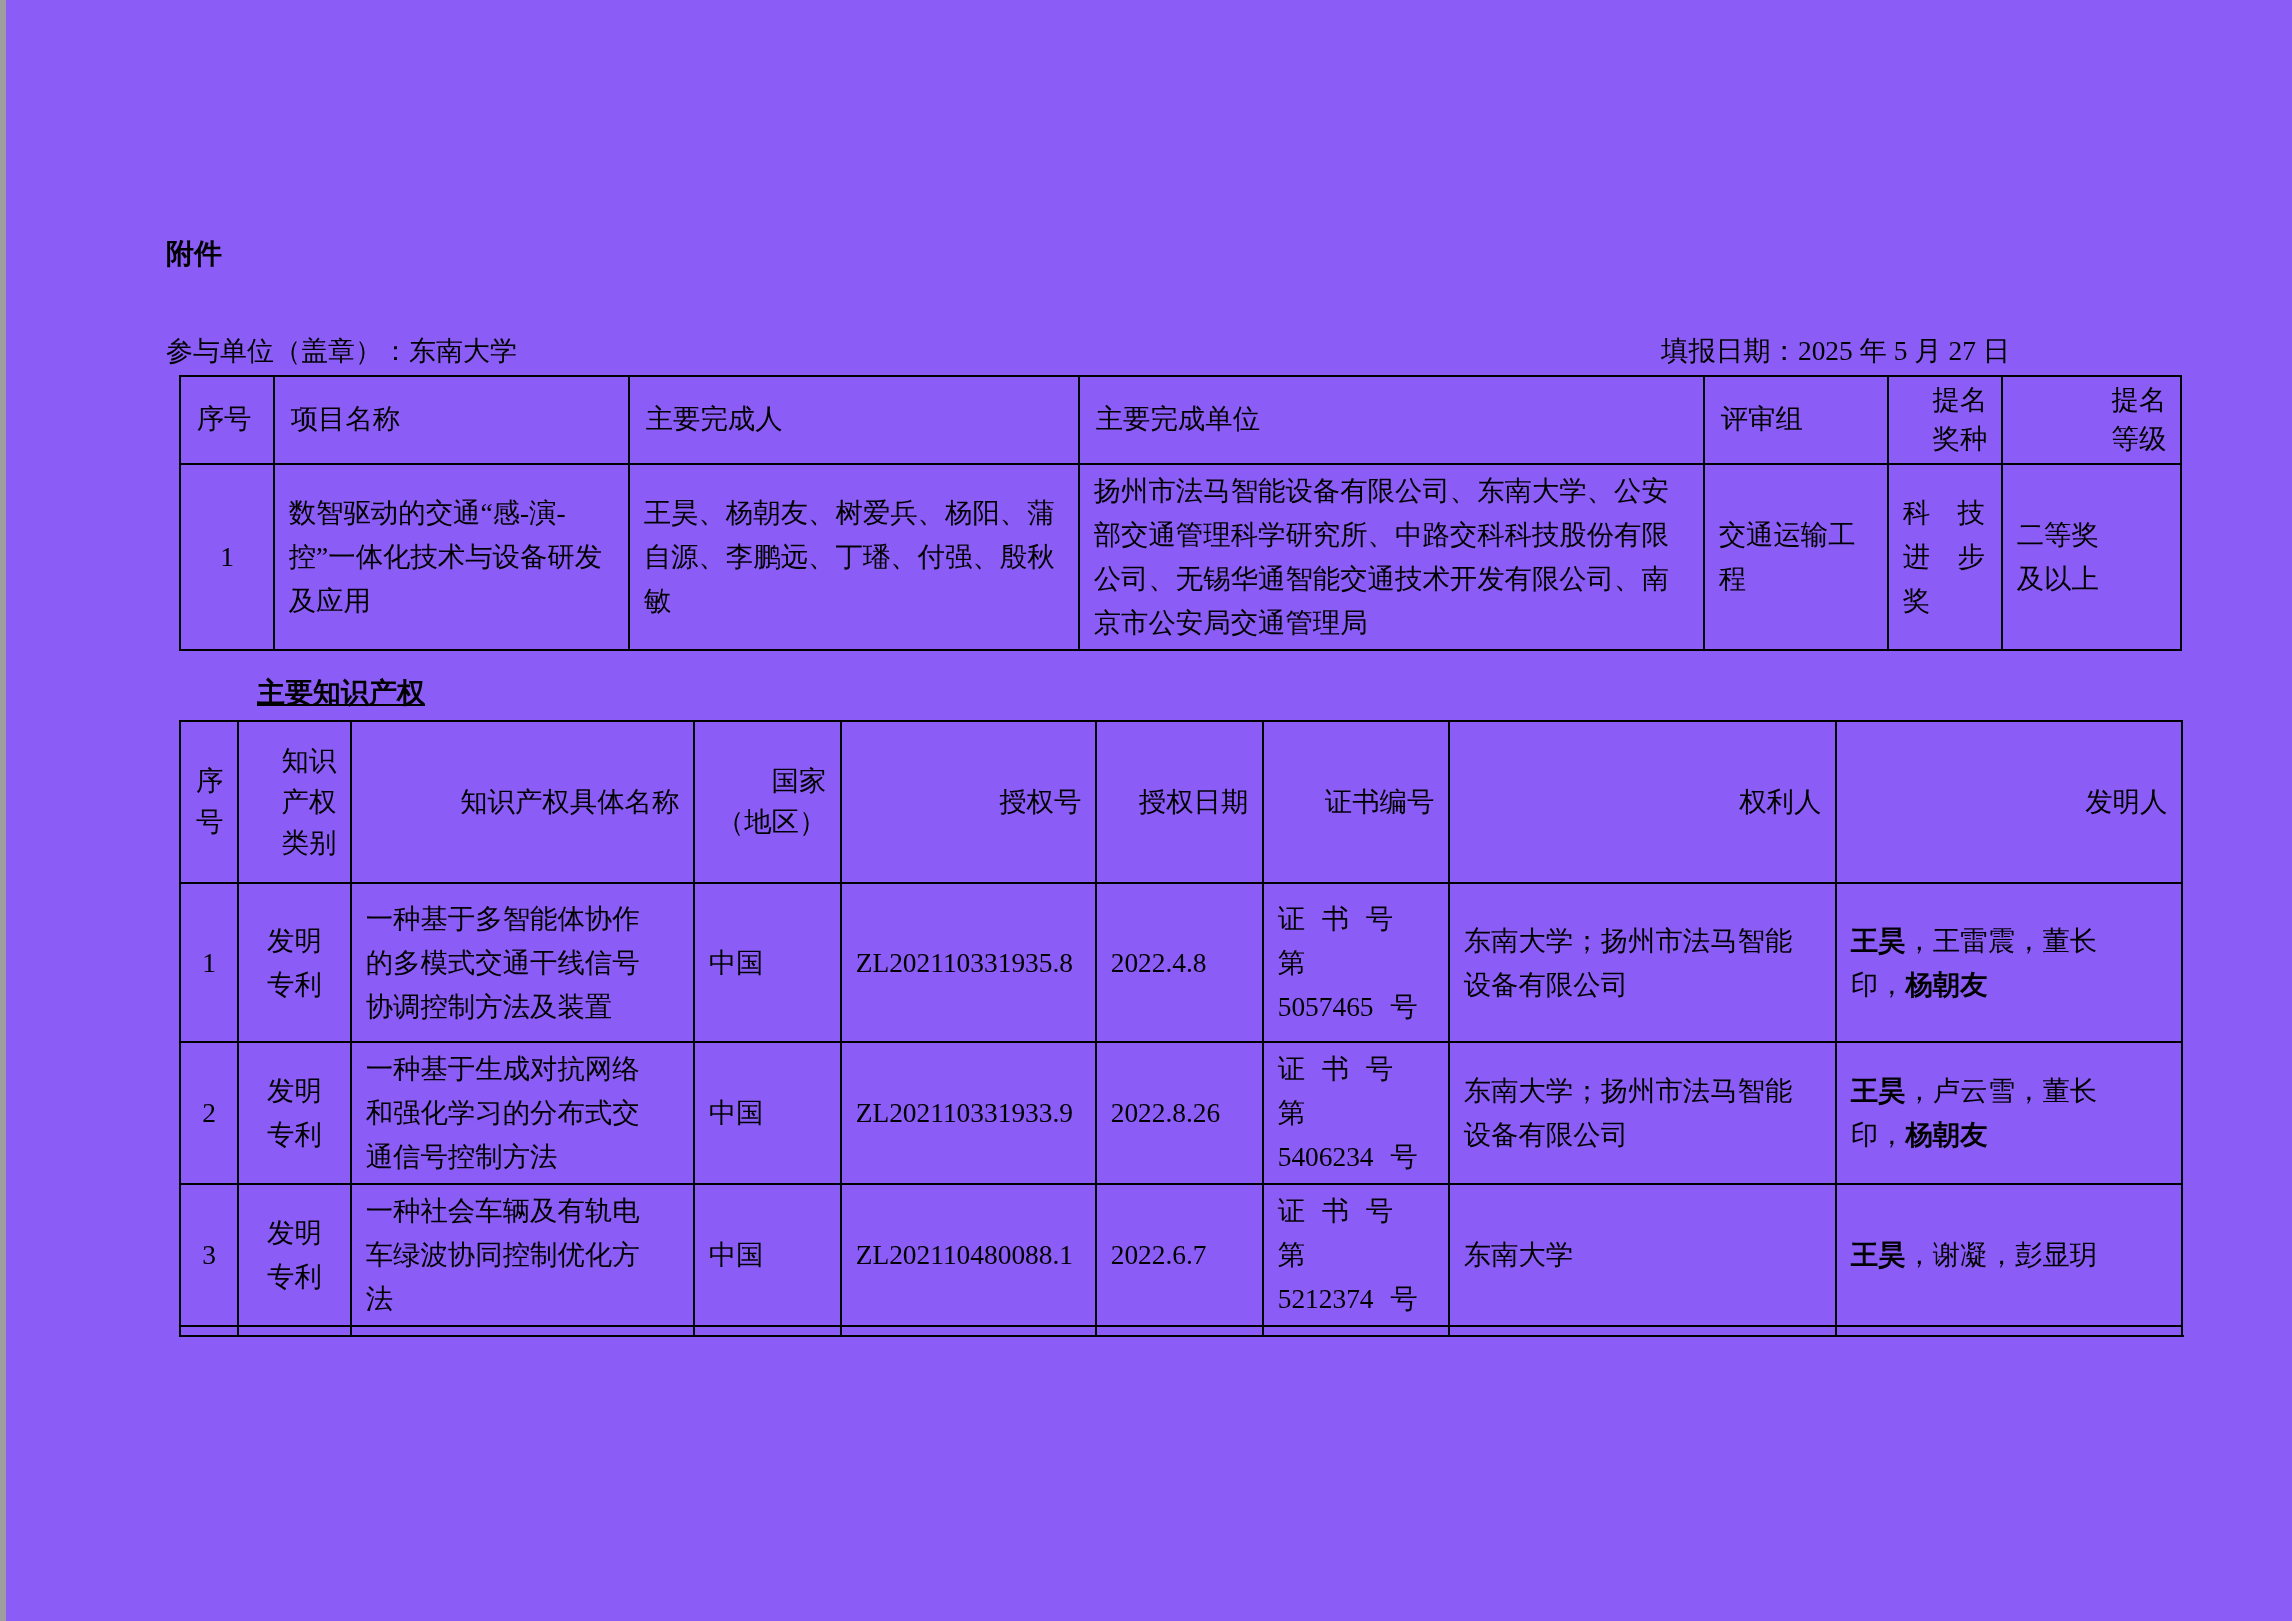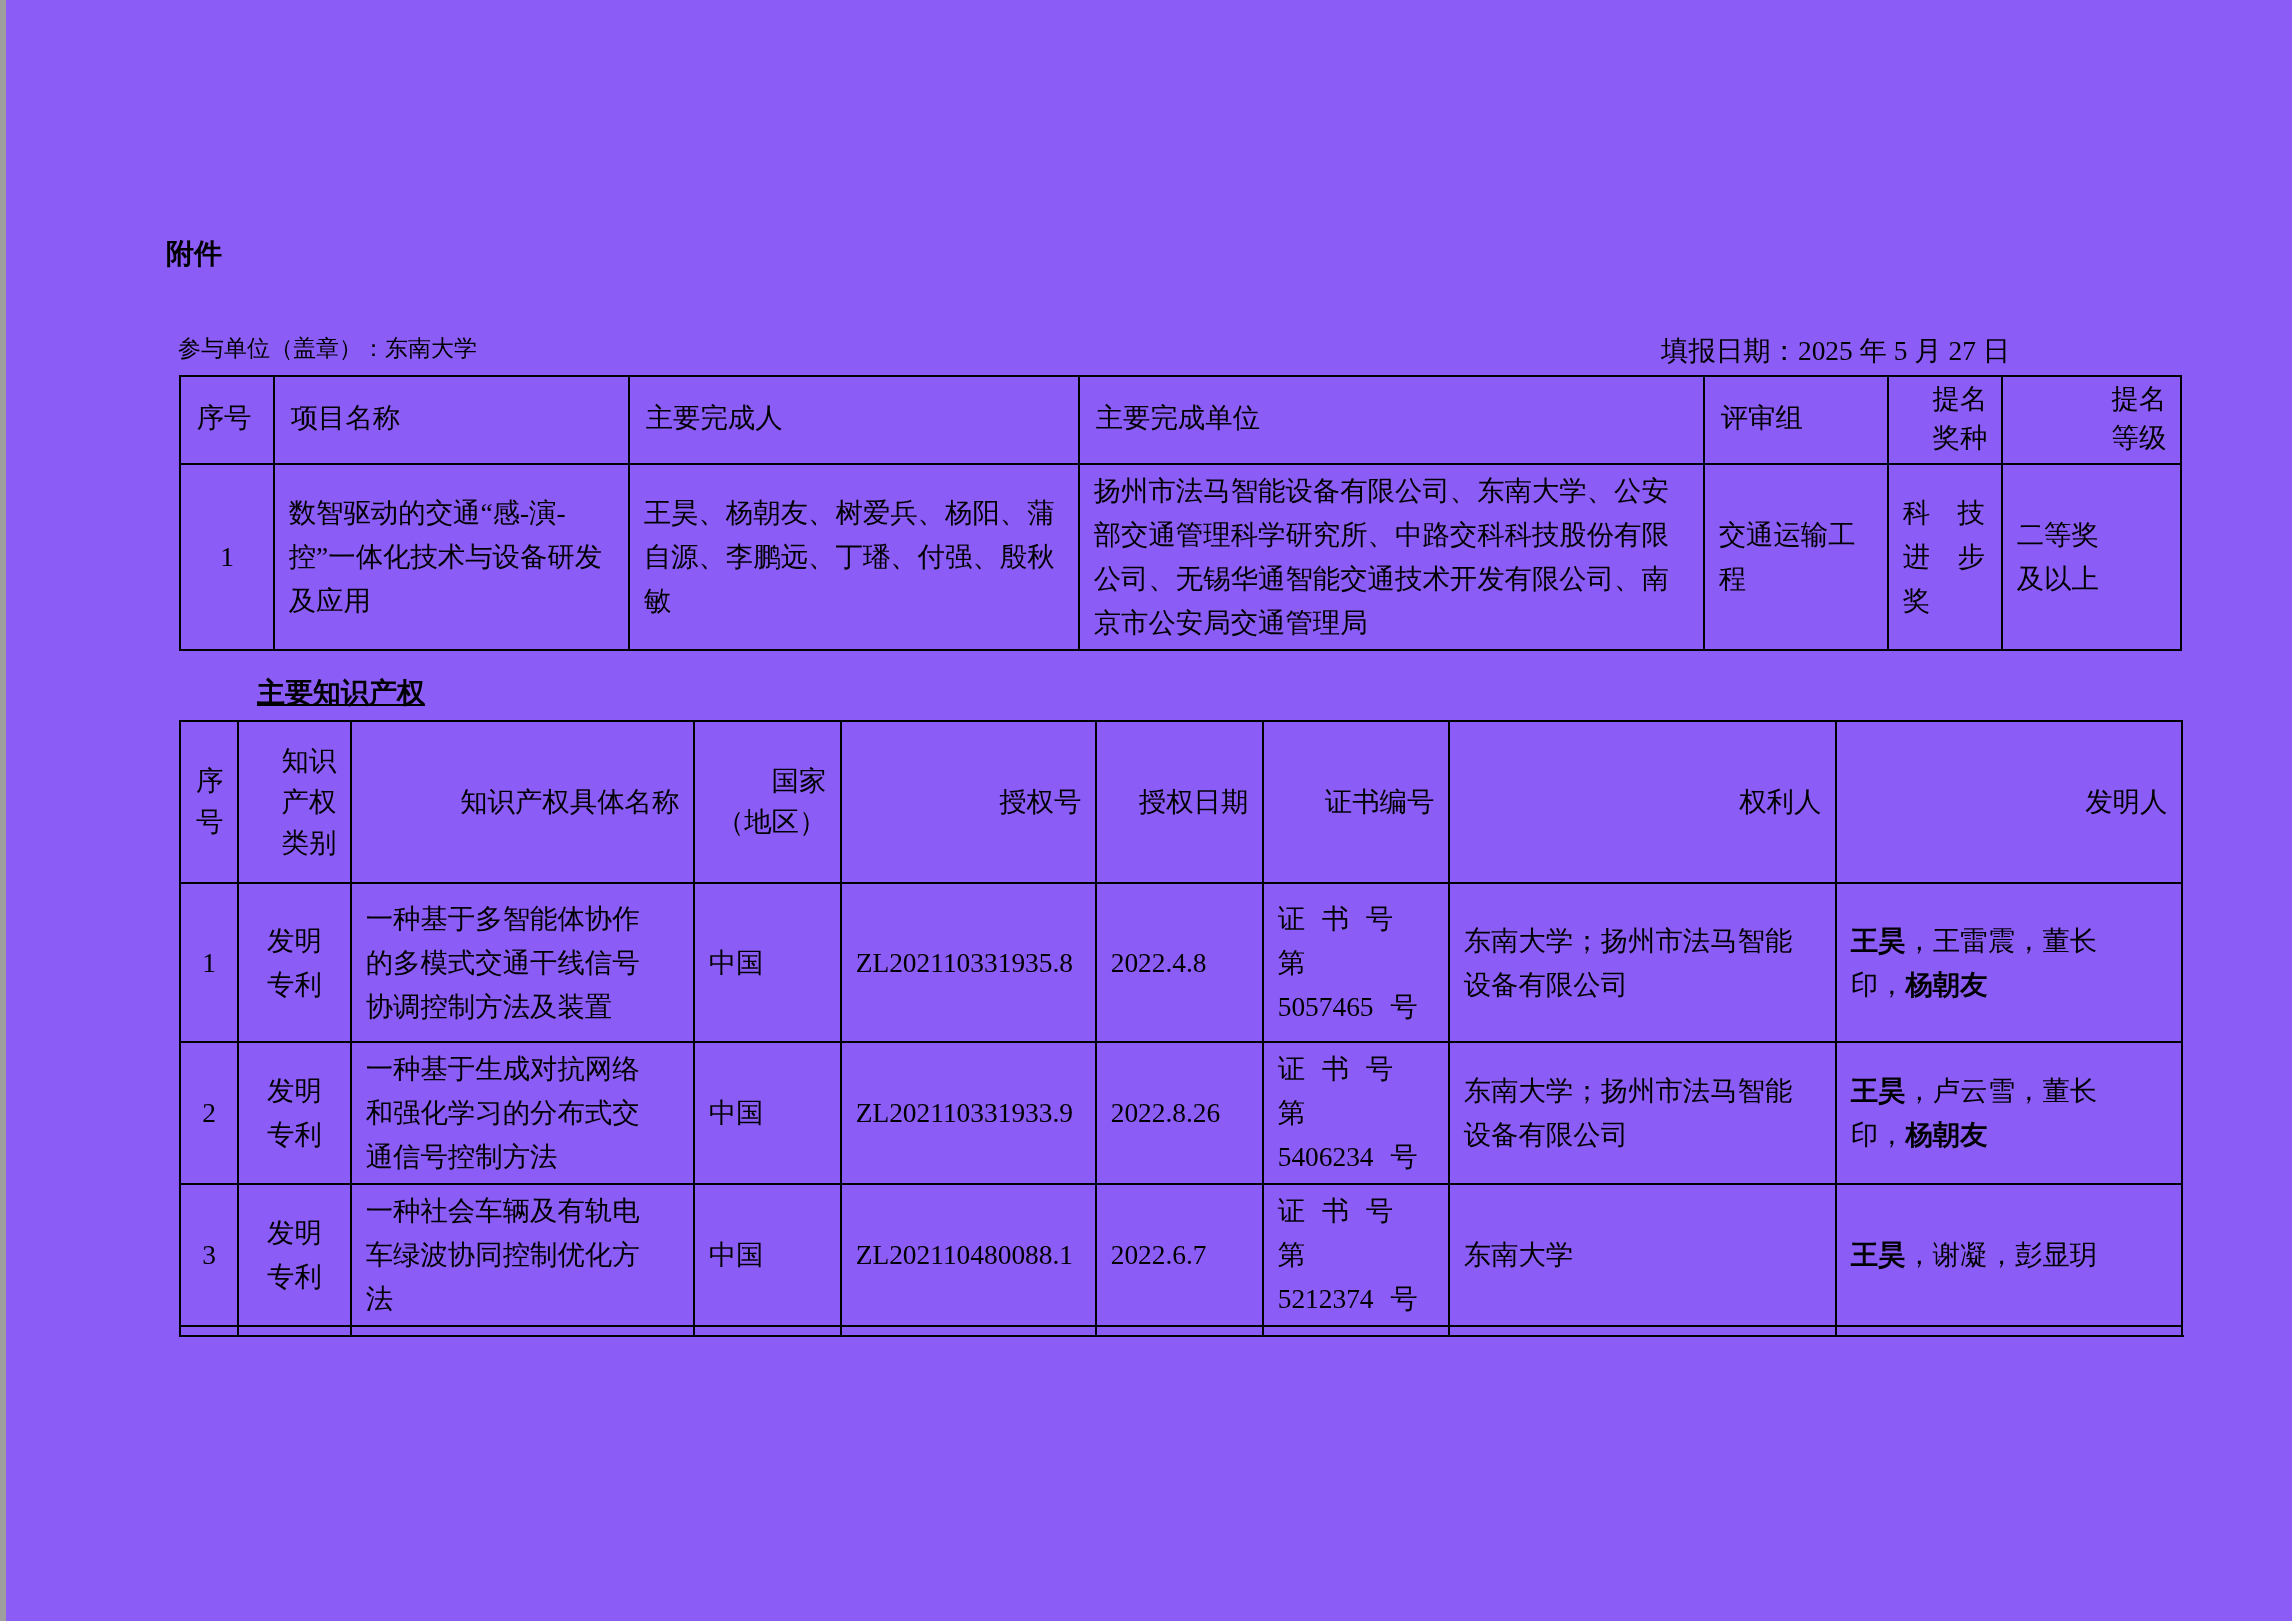--- a/index.html
+++ b/index.html
@@ -3,35 +3,35 @@
 <meta charset="utf-8">
 <style>
   html,body{margin:0;padding:0;background:#9e9e9e;}
   .page{
     position:relative;width:2293px;height:1621px;background:#8b5cf6;
     font-family:"Liberation Serif","DejaVu Serif",serif;
     color:#000;overflow:hidden;margin-left:6px;
   }
   .attachment{position:absolute;left:160px;top:235px;font-size:28px;font-weight:bold;}
   .doc-title{position:absolute;left:0;top:288px;width:2293px;text-align:center;font-size:31px;font-weight:bold;letter-spacing:1px;}
-  .subline-left{position:absolute;left:172px;top:333px;font-size:23px;}
+  .subline-left{position:absolute;left:160px;top:333px;font-size:27px;}
   .subline-right{position:absolute;left:1655px;top:333px;font-size:27.4px;}
   .ip-title{position:absolute;left:251px;top:674px;font-size:28px;font-weight:bold;text-decoration:underline;}
 
   table{border-collapse:collapse;table-layout:fixed;}
   td,th{border:2px solid #000;font-size:27.4px;font-weight:normal;
         padding:3.9px 13.7px;vertical-align:middle;white-space:pre-line;
         word-break:break-all;overflow:hidden;}
   .t1-wrap{position:absolute;left:173px;top:375px;}
   .t2-wrap{position:absolute;left:173px;top:720px;width:2005px;height:615px;overflow:hidden;border-bottom:2px solid #000;}
   .t1,.t2{width:2001px;}
   th{text-align:right;line-height:41px;}
   .t1 th{line-height:39px;}
   td{line-height:44px;}
-  .t1 .h{height:80px;font-family:Liberation Mono, monospace;}
+  .t1 .h{height:80px;}
   .t1 .r{height:186px;}
   .t2 .h{height:162px;}
   .t2 .r1{height:159px;}
   .t2 .r2{height:133px;}
   .t2 .r3{height:124px;}
   .t2 .r4{height:90px;}
   .center{text-align:center;}
   .left{text-align:left;}
   .th-left{text-align:left;padding-left:15.7px;}
   .name-cell{padding:3.9px 29px 3.9px 13.7px;}

